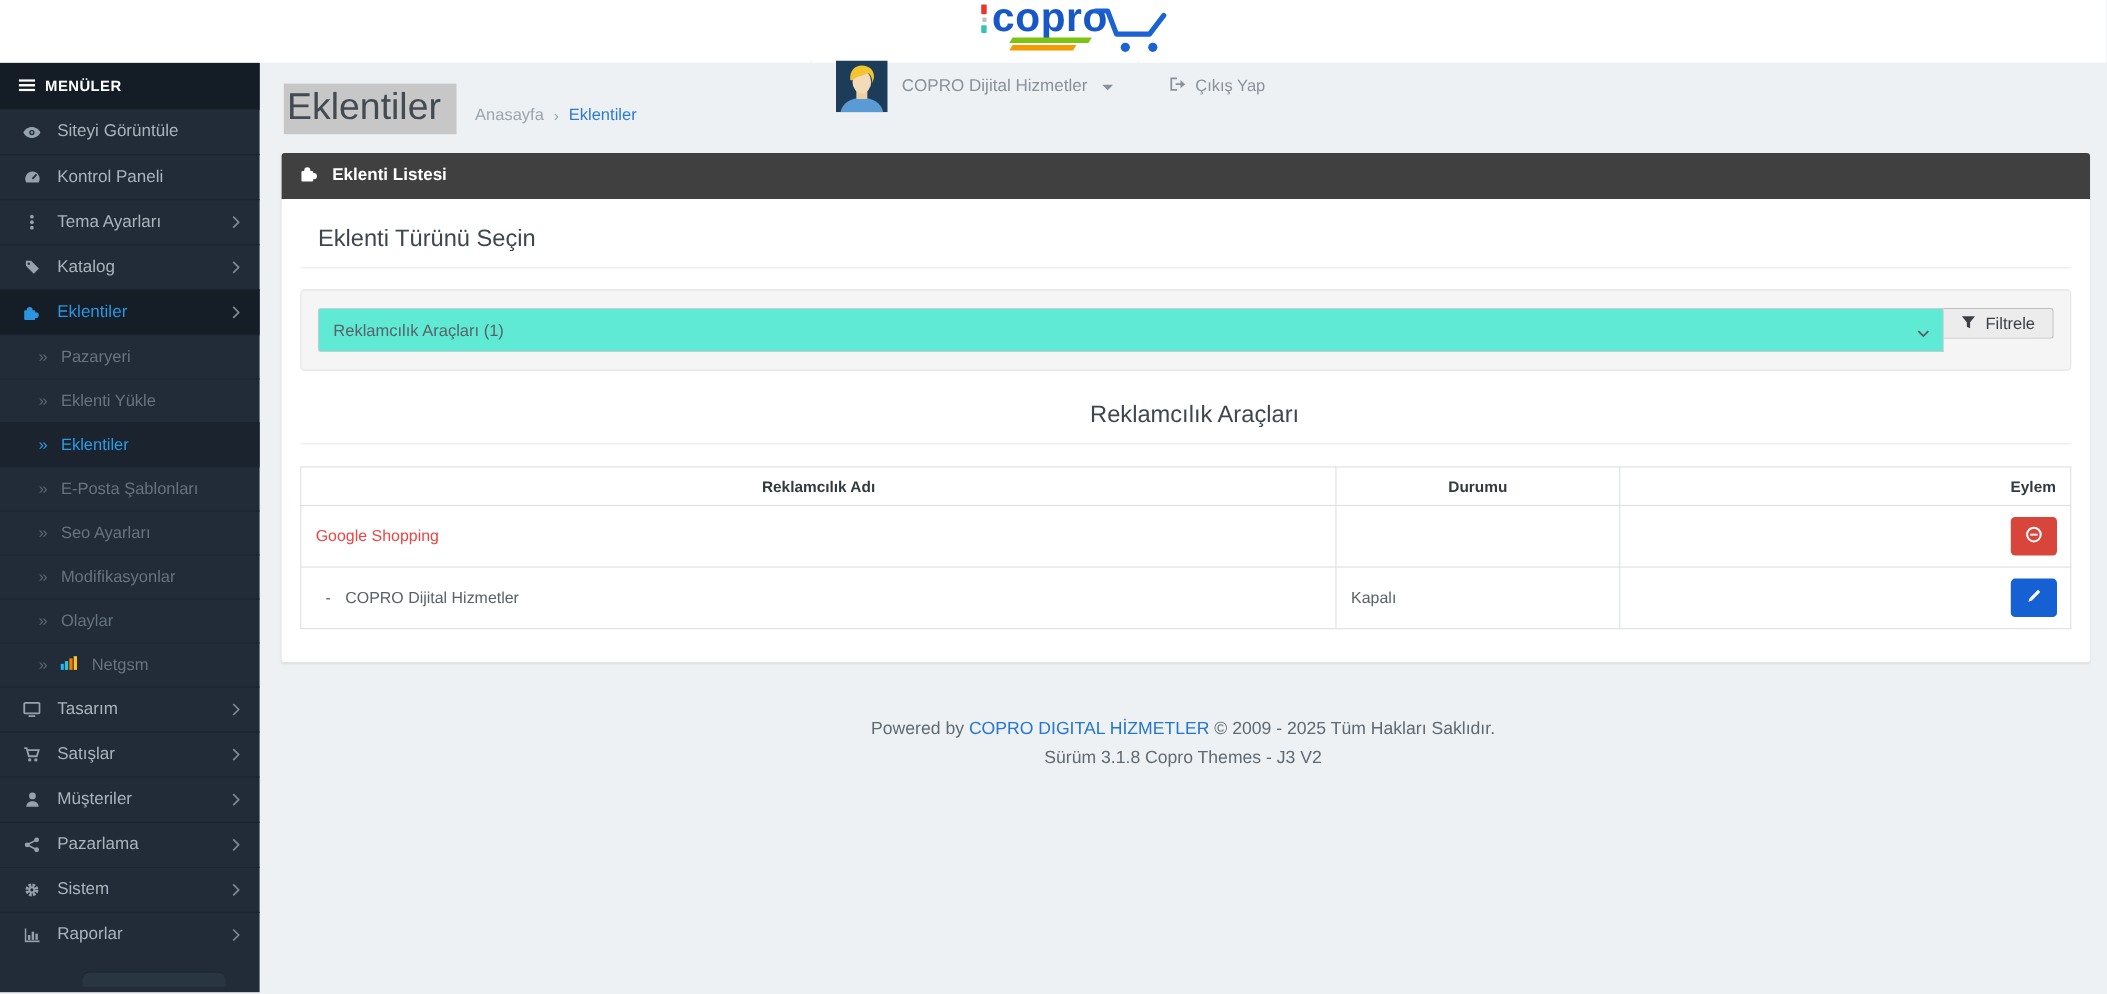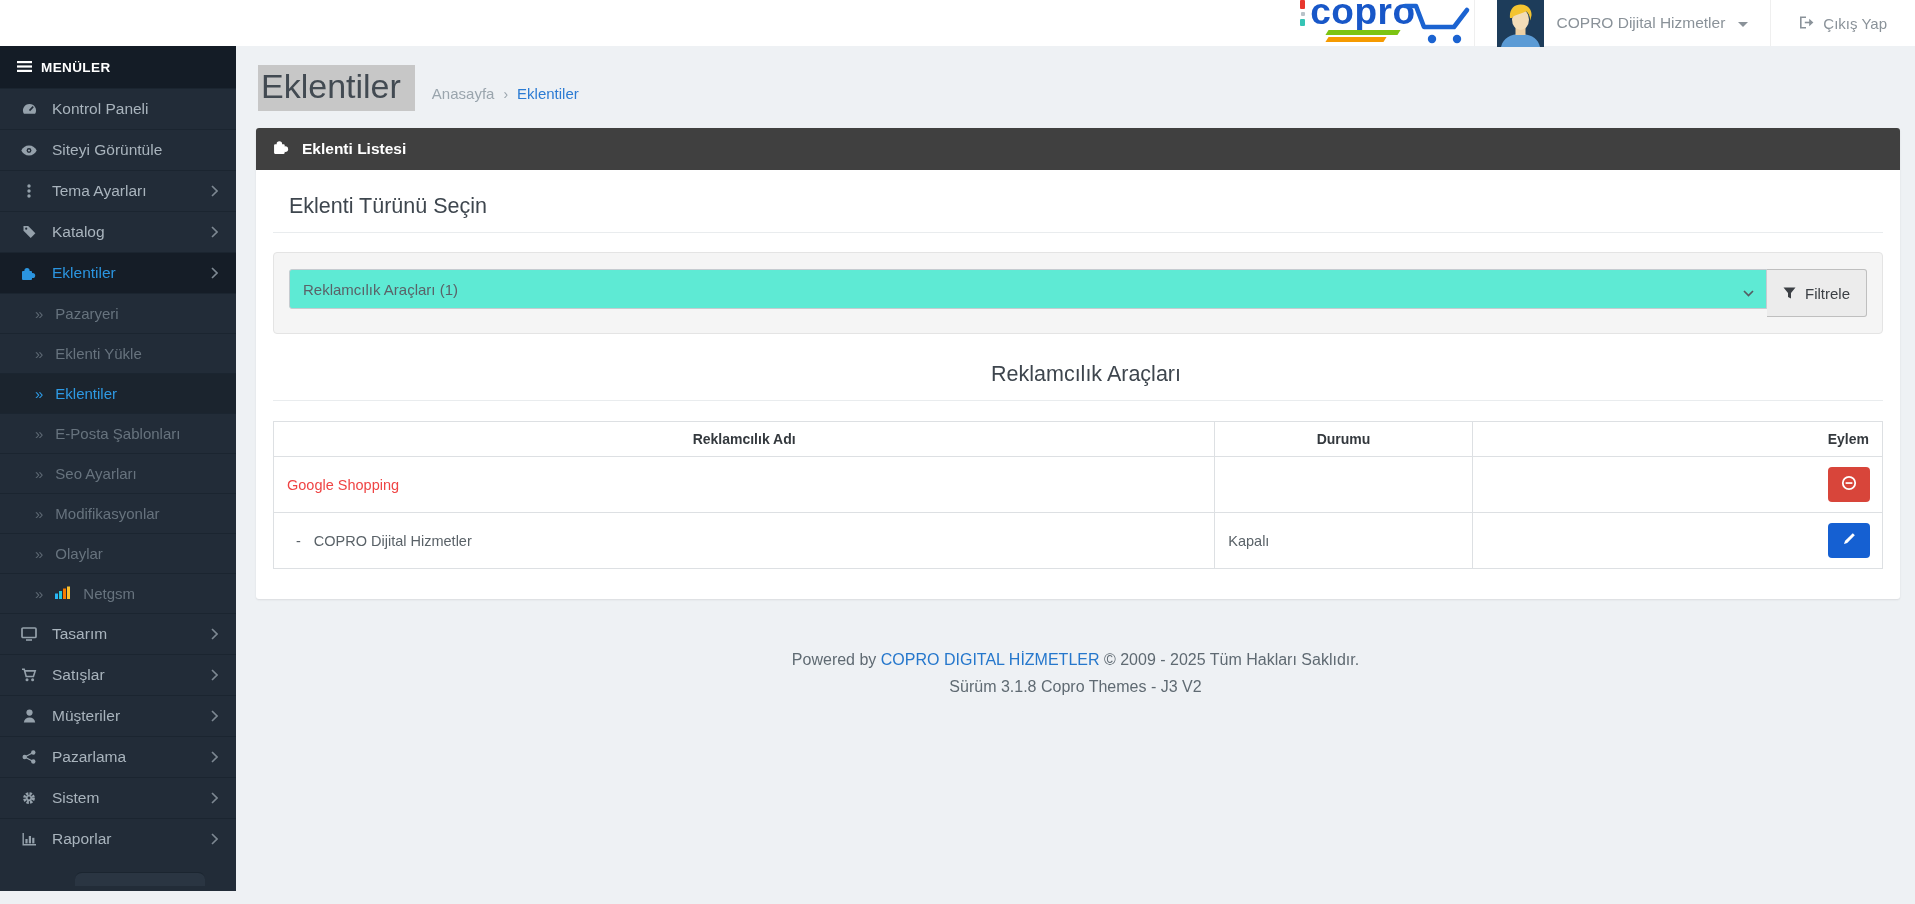--- a/index.html
+++ b/index.html
@@ -3,21 +3,21 @@
 <meta charset="utf-8">
 <style>
   * { box-sizing: border-box; }
   html,body { margin:0; padding:0; }
   body {
     width:1915px; height:904px; overflow:hidden;
     font-family:"Liberation Sans", sans-serif;
     background:#eef1f4; color:#5a6268;
   }
   
-  .topbar { height:46px; background:#ffffff; display:flex; justify-content:flex-end; align-items:center; position:relative; z-index:5; }
+  .topbar { height:57px; background:#ffffff; display:flex; justify-content:space-between; align-items:center; position:relative; z-index:5;flex-direction:column; }
   .logo { display:flex; align-items:flex-start; margin-left:42px; cursor:pointer; }
   .logo-dots { display:flex; flex-direction:column; gap:3px; margin:4px 5px 0 0; }
   .logo-dots i { display:block; border-radius:1px; }
   .d-red  { width:5px; height:9px; background:#e8372e; }
   .d-gray { width:4px; height:4px; background:#b9c3c9; margin-left:1px; }
   .d-teal { width:5px; height:7px; background:#35c4b5; }
   .logo-main { display:flex; flex-direction:column; }
   .logo-text { font-size:37px; font-weight:bold; color:#1857c8; letter-spacing:.5px; line-height:.85; }
   .logo-stripes { margin:3px 0 0 17px; width:72px; }
   .logo-stripes i { display:block; height:5px; margin-bottom:2px; transform:skewX(-32deg); }
@@ -66,21 +66,21 @@
   .rule { border:none; border-top:1px solid #e9ecee; margin:13px 0 0; }
   .well { margin-top:19px; background:#f5f5f5; border:1px solid #e4e4e4; border-radius:4px; padding:16px 15px; }
   .input-group { display:flex; }
   .select-wrap { flex:1; position:relative; }
   .select-wrap select {
     width:100%; height:40px; appearance:none; -webkit-appearance:none;
     background:#5eead4; border:1px solid #c6cbd0; border-radius:3px 0 0 3px;
     color:#5a6268; font-size:15px; padding:0 34px 0 13px; font-family:"Liberation Sans",sans-serif;
   }
   .select-chev { position:absolute; right:13px; top:14px; color:#555c62; pointer-events:none; }
-  .btn-filter { height:48px; display:flex; align-items:center; gap:9px; padding:0 16px; background:#ececec; border:1px solid #bfbfbf; border-left:none; border-radius:0 3px 3px 0; color:#3c4045; font-size:15px; cursor:pointer; font-family:"Liberation Sans",sans-serif; }
+  .btn-filter { height:28px; display:flex; align-items:center; gap:9px; padding:0 16px; background:#ececec; border:1px solid #bfbfbf; border-left:none; border-radius:0 3px 3px 0; color:#3c4045; font-size:15px; cursor:pointer; font-family:"Liberation Sans",sans-serif; }
   .mt-lg { margin-top:28px;text-align:center; }
 
   table.list { width:100%; border-collapse:collapse; margin-top:20px; }
   .list th, .list td { border:1px solid #dde0e3; }
   .list th { text-align:center; padding:9px 13px; color:#34393e; font-size:14px; font-weight:bold; }
   .list th.r, .list td.r { text-align:right; }
   .list td { padding:16px 13px; color:#5a6268; font-size:14.5px; }
   .list td.group-name { font-weight:normal; color:#ef4444; }
   .list td.r { padding:10px 12px; }
   .col1 { width:58.5%; } .col2 { width:16%; } .col3 { width:25.5%; }
@@ -153,36 +153,36 @@
             <rect width="15" height="2.2"></rect>
             <rect y="4.4" width="15" height="2.2"></rect>
             <rect y="8.8" width="15" height="2.2"></rect>
           </svg>
       </span>
       <span>MENÜLER</span>
     </div>
 
     <div class="nav-item">
       <span class="mi">
-          <svg width="15" height="13" viewBox="0 0 15 13">
-            <path d="M7.5 1A6.5 6.5 0 0 0 1.9 10.8h11.2A6.5 6.5 0 0 0 7.5 1z" fill="currentColor"></path>
-            <line x1="7.5" y1="7.6" x2="11.2" y2="3.6" stroke="#222c38" stroke-width="1.6"></line>
-          </svg>
-        </span>
-      <span>Kontrol Paneli</span>
-    </div>
-    <div class="nav-item">
-      <span class="mi">
           <svg width="16" height="11" viewBox="0 0 16 11">
             <path d="M8 .5C4.5.5 1.6 2.6.3 5.5 1.6 8.4 4.5 10.5 8 10.5s6.4-2.1 7.7-5C14.4 2.6 11.5.5 8 .5z" fill="currentColor"></path>
             <circle cx="8" cy="5.5" r="2.4" fill="#222c38"></circle>
             <circle cx="8" cy="5.5" r="1.1" fill="currentColor"></circle>
           </svg>
         </span>
       <span>Siteyi Görüntüle</span>
+    </div>
+    <div class="nav-item">
+      <span class="mi">
+          <svg width="15" height="13" viewBox="0 0 15 13">
+            <path d="M7.5 1A6.5 6.5 0 0 0 1.9 10.8h11.2A6.5 6.5 0 0 0 7.5 1z" fill="currentColor"></path>
+            <line x1="7.5" y1="7.6" x2="11.2" y2="3.6" stroke="#222c38" stroke-width="1.6"></line>
+          </svg>
+        </span>
+      <span>Kontrol Paneli</span>
     </div>
     <div class="nav-item">
       <span class="mi">
           <svg width="4" height="14" viewBox="0 0 4 14" fill="currentColor">
             <circle cx="2" cy="2" r="1.7"></circle>
             <circle cx="2" cy="7" r="1.7"></circle>
             <circle cx="2" cy="12" r="1.7"></circle>
           </svg>
         </span>
       <span>Tema Ayarları</span>

